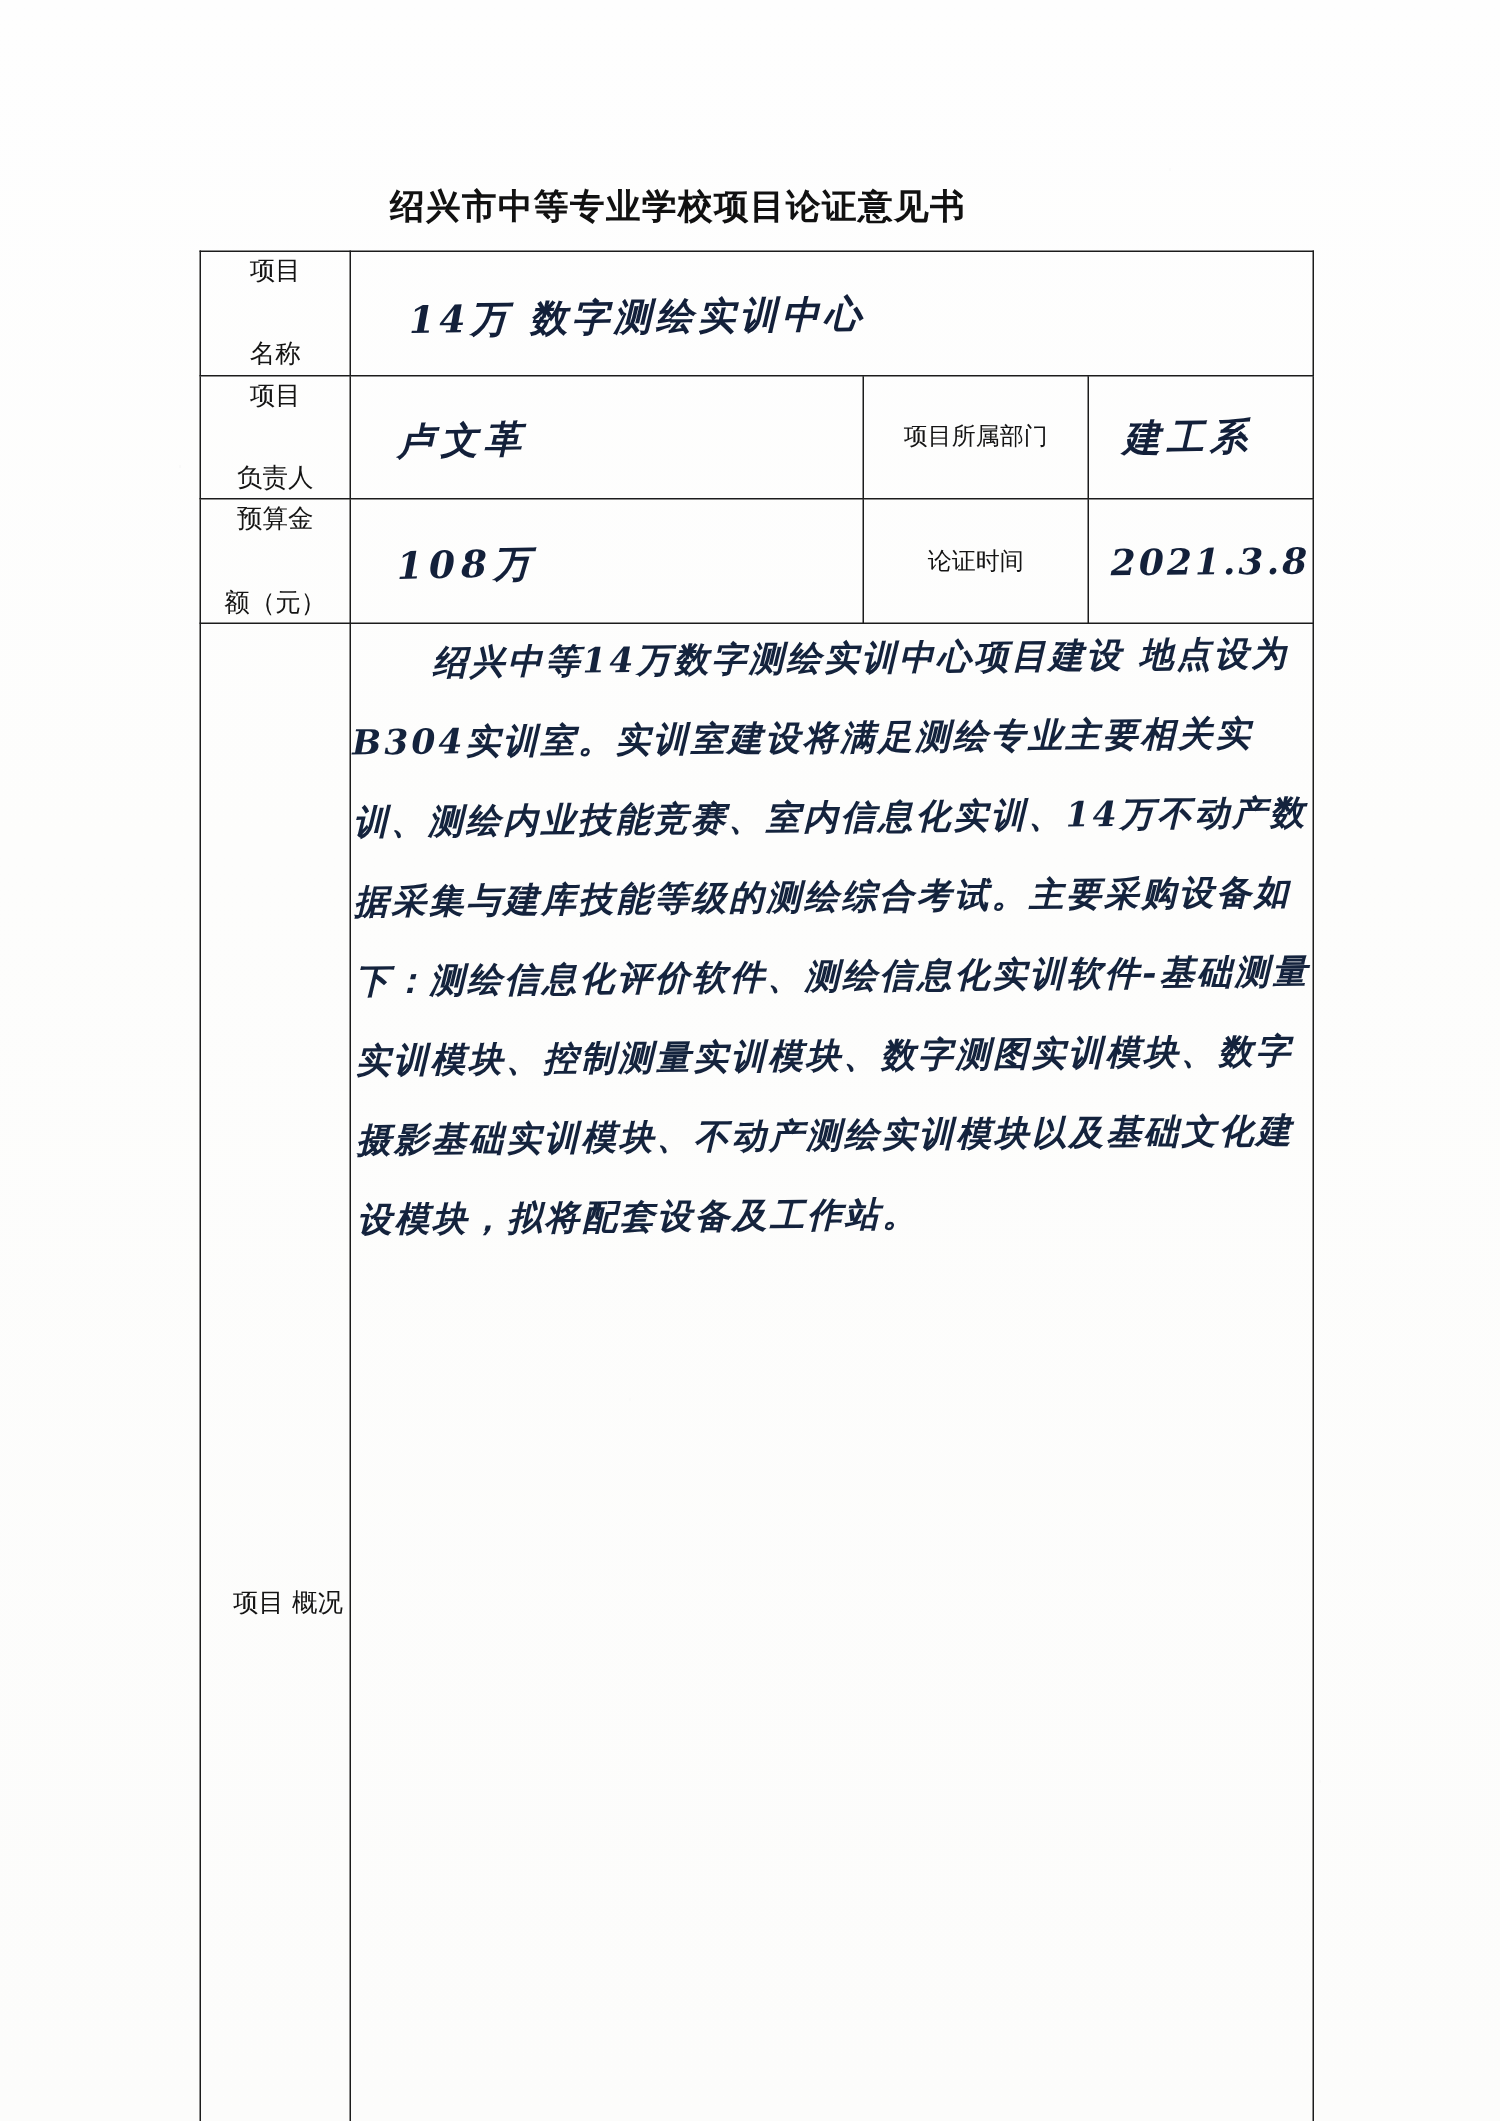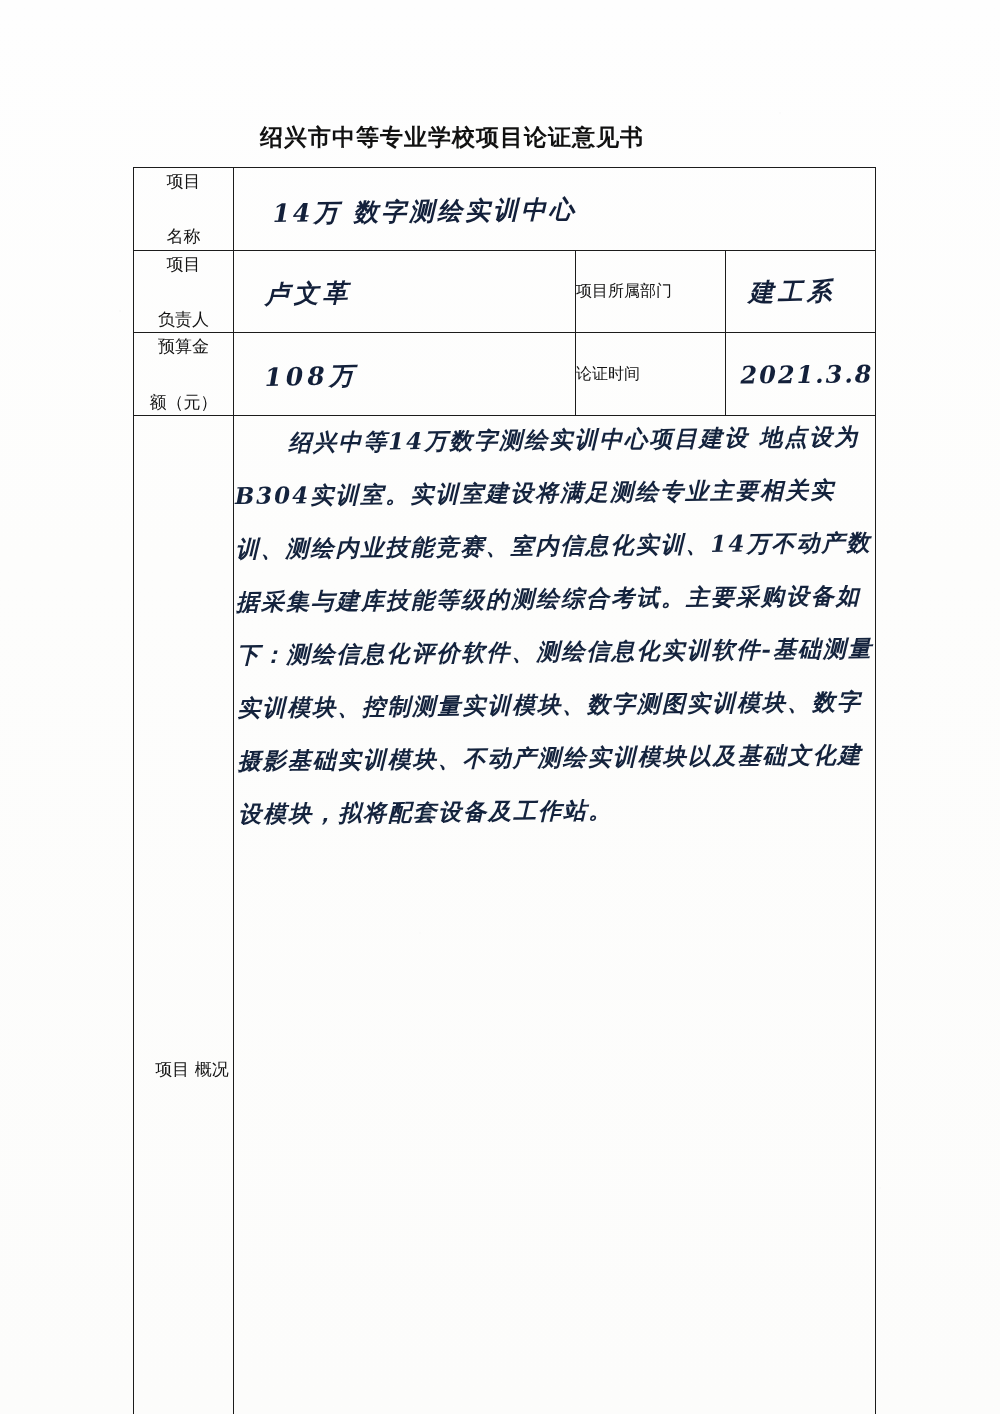--- a/index.html
+++ b/index.html
@@ -50,20 +50,21 @@
     width: 100px;
     text-align: center;
     font-size: 17px;
     line-height: 1.55;
     color: #141414;
     padding: 6px 4px;
   }
   .label-cell .l2 { display: block; margin-top: 29px; }
   .mid-label-cell {
     width: 150px;
+    text-align: center;
     font-size: 16px;
     color: #141414;
     padding: 6px 4px;
   }
   .hand {
     font-family: "DejaVu Serif", "Liberation Serif", serif;
     color: #13203a;
     font-style: italic;
     font-weight: 600;
   }

